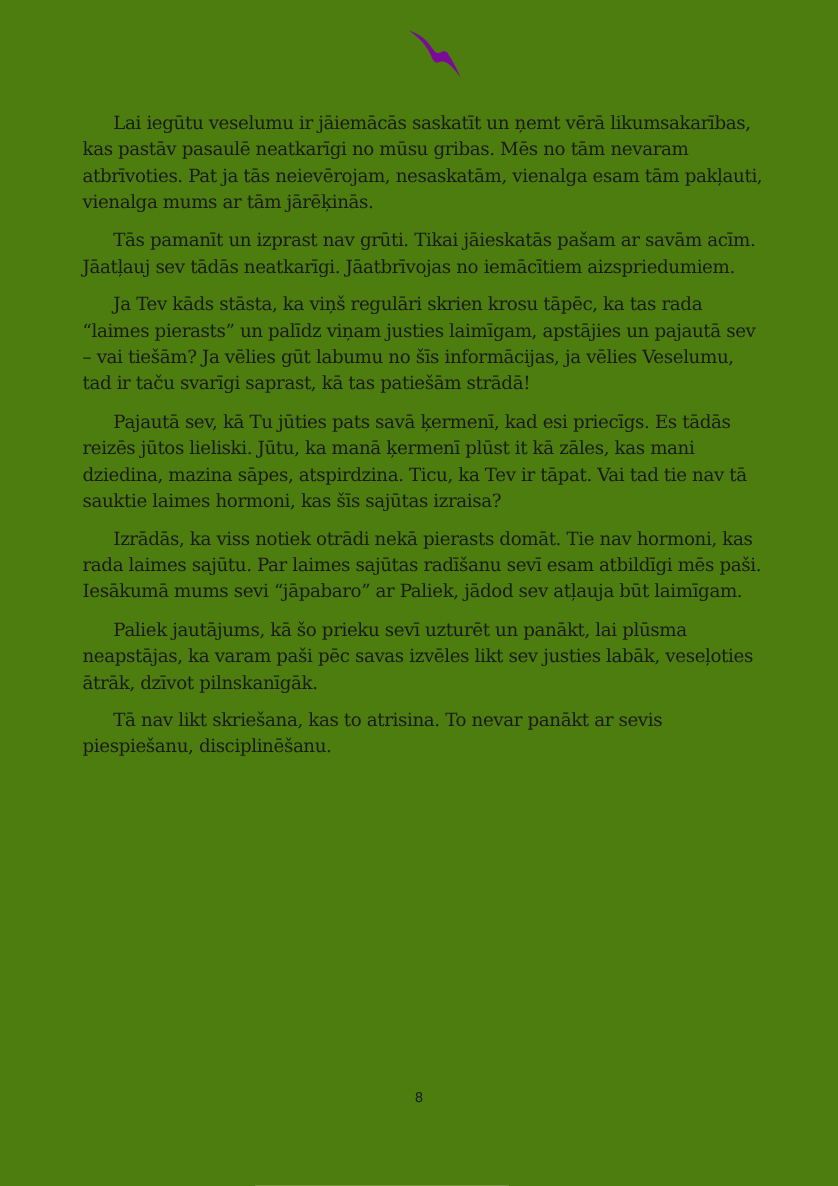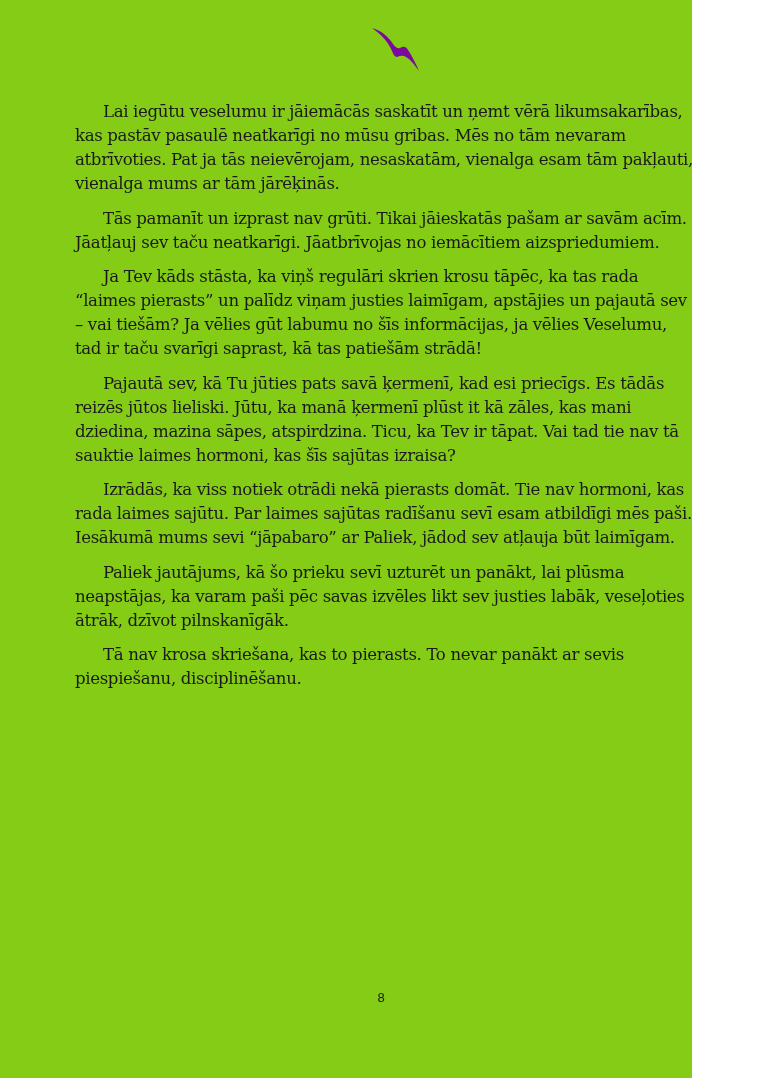--- a/index.html
+++ b/index.html
@@ -9,23 +9,23 @@
     }
     body {
       width: 762px;
       height: 1078px;
       position: relative;
       overflow: hidden;
     }
     .page {
       position: absolute;
       left: 0; top: 0;
-      width: 692px;
+      width: 762px;
       height: 1078px;
-      background: #84cc16;
+      background: #4d7c0f;
     }
     .ornament {
       position: absolute;
       left: 370px;
       top: 24px;
       width: 52px;
       height: 50px;
     }
     .content {
       position: absolute;
@@ -59,23 +59,23 @@
 <div class="page">
 
   <div class="ornament">
     <svg width="52" height="50" viewBox="0 0 52 50" xmlns="http://www.w3.org/2000/svg">
       <path d="M2 4 C 10 6, 18 12, 23 20 C 26 24, 28 25, 30 24 C 33 22, 36 22, 38 26 C 42 32, 46 40, 49 47 C 44 40, 40 35, 36 33 C 33 31, 30 32, 27 33 C 25 33, 23 30, 22 27 C 19 19, 11 10, 2 4 Z" fill="#7b0a9a"></path>
     </svg>
   </div>
 
   <div class="content">
     <p>Lai iegūtu veselumu ir jāiemācās saskatīt un ņemt vērā likumsakarības, kas pastāv pasaulē neatkarīgi no mūsu gribas. Mēs no tām nevaram atbrīvoties. Pat ja tās neievērojam, nesaskatām, vienalga esam tām pakļauti, vienalga mums ar tām jārēķinās.</p>
-    <p>Tās pamanīt un izprast nav grūti. Tikai jāieskatās pašam ar savām acīm. Jāatļauj sev taču neatkarīgi. Jāatbrīvojas no iemācītiem aizspriedumiem.</p>
+    <p>Tās pamanīt un izprast nav grūti. Tikai jāieskatās pašam ar savām acīm. Jāatļauj sev tādās neatkarīgi. Jāatbrīvojas no iemācītiem aizspriedumiem.</p>
     <p>Ja Tev kāds stāsta, ka viņš regulāri skrien krosu tāpēc, ka tas rada “laimes pierasts” un palīdz viņam justies laimīgam, apstājies un pajautā sev – vai tiešām? Ja vēlies gūt labumu no šīs informācijas, ja vēlies Veselumu, tad ir taču svarīgi saprast, kā tas patiešām strādā!</p>
     <p>Pajautā sev, kā Tu jūties pats savā ķermenī, kad esi priecīgs. Es tādās reizēs jūtos lieliski. Jūtu, ka manā ķermenī plūst it kā zāles, kas mani dziedina, mazina sāpes, atspirdzina. Ticu, ka Tev ir tāpat. Vai tad tie nav tā sauktie laimes hormoni, kas šīs sajūtas izraisa?</p>
     <p>Izrādās, ka viss notiek otrādi nekā pierasts domāt. Tie nav hormoni, kas rada laimes sajūtu. Par laimes sajūtas radīšanu sevī esam atbildīgi mēs paši. Iesākumā mums sevi “jāpabaro” ar Paliek,  jādod sev atļauja būt laimīgam.</p>
     <p>Paliek jautājums, kā šo prieku sevī uzturēt un panākt, lai plūsma neapstājas, ka varam paši pēc savas izvēles likt sev justies labāk, veseļoties ātrāk, dzīvot pilnskanīgāk.</p>
-    <p>Tā nav krosa skriešana, kas to pierasts. To nevar panākt ar sevis piespiešanu, disciplinēšanu.</p>
+    <p>Tā nav likt skriešana, kas to atrisina. To nevar panākt ar sevis piespiešanu, disciplinēšanu.</p>
   </div>
 
   <div class="page-number">8</div>
 
 </div>
 
 </body></html>

